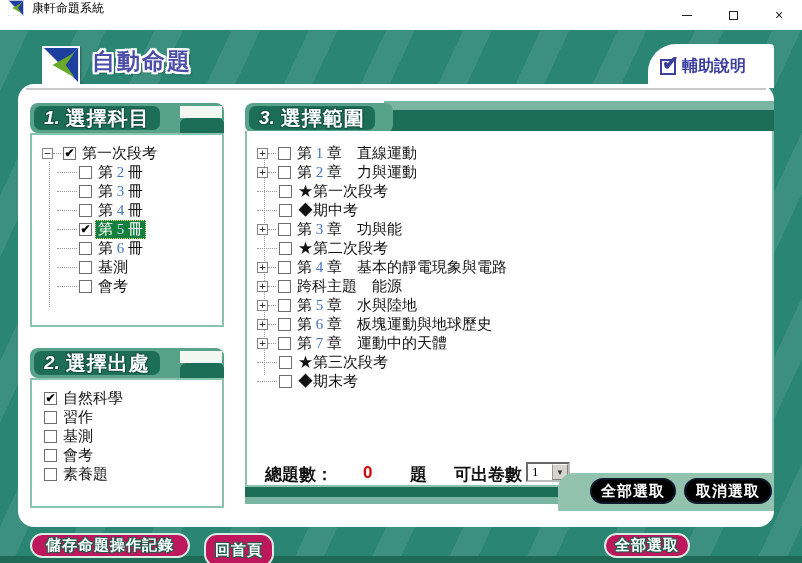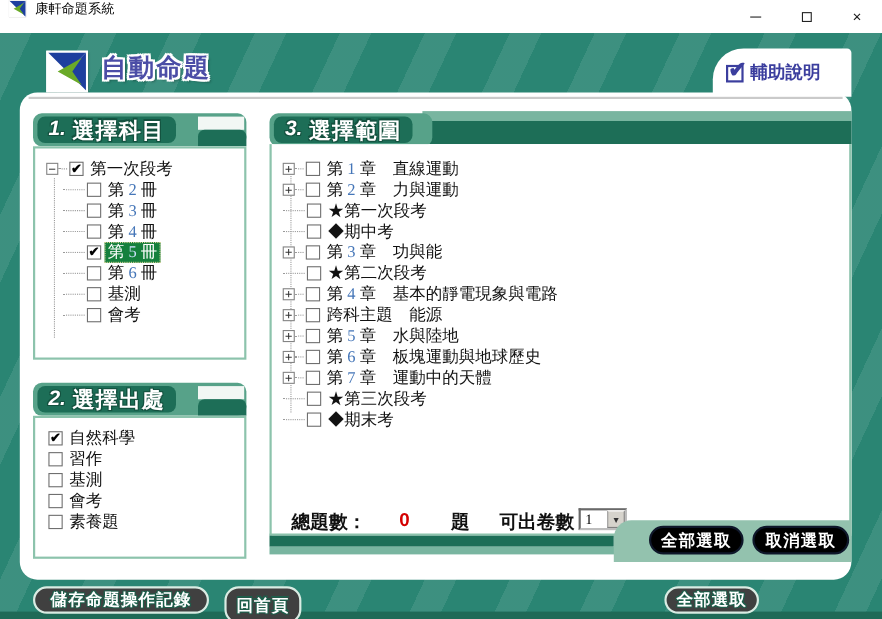--- a/index.html
+++ b/index.html
@@ -74,21 +74,21 @@
   .dd-value { flex:1; font-size:13px; padding-left:4px; font-family:"Liberation Serif", serif; color:#000; }
   .dd-btn { width:16px; background:#d6d3cc; border-left:1px solid #9a9a9a; display:flex; align-items:center; justify-content:center;
     font-size:8px; color:#333; cursor:pointer; border-top:1px solid #fff; border-right:1px solid #808080; border-bottom:1px solid #808080; }
 
   .bar-dark { position:absolute; background:#1d6e57; }
   .bar-light { position:absolute; background:#79b5a0; }
   .btn-tab { position:absolute; background:#93c2ae; border-radius:16px 0 0 0; }
 
   .pill-dark { position:absolute; background:#000000; border:2px solid #0f172a; border-radius:14px; color:#fff;
     font-size:15px; font-weight:bold; letter-spacing:1px; display:flex; align-items:center; justify-content:center; cursor:pointer; }
-  .pill-light { position:absolute; background:#404040; border:2px solid #d9ece3; border-radius:13px; color:#fff;
+  .pill-light { position:absolute; background:#be185d; border:2px solid #d9ece3; border-radius:13px; color:#fff;
     font-size:15px; font-weight:bold; letter-spacing:1px; display:flex; align-items:center; justify-content:center; cursor:pointer;
     text-shadow:-1px -1px 0 #1d5f4b, 1px -1px 0 #1d5f4b, -1px 1px 0 #1d5f4b, 1px 1px 0 #1d5f4b; }
 </style>
 </head>
 <body>
 
 <div id="app">
 
   <div class="stripes"></div>
   <div class="bottom-strip"></div>

